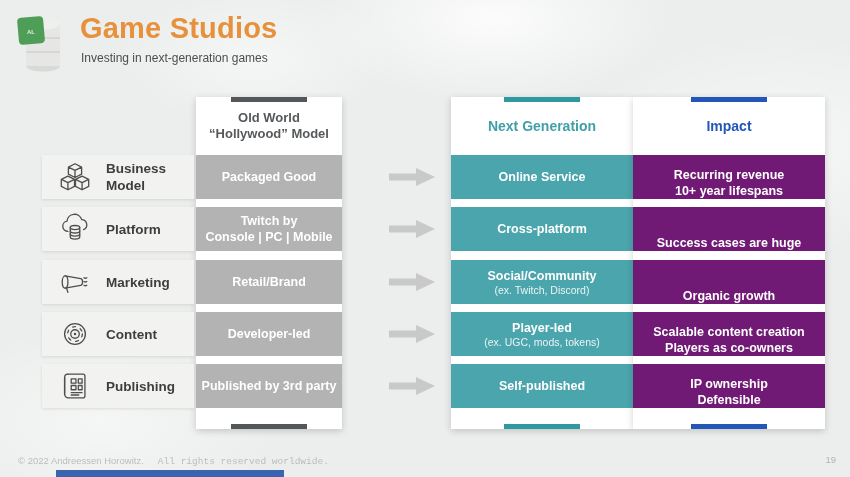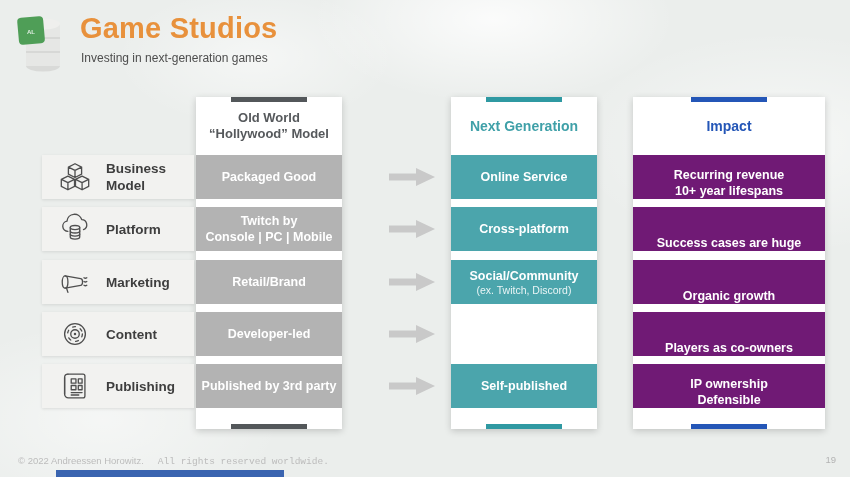--- a/index.html
+++ b/index.html
@@ -34,21 +34,21 @@
   .row-icon svg { width:34px; height:34px; display:block; }
   .row-icon path, .row-icon ellipse, .row-icon circle {
     fill:none; stroke:#4f4f4f; stroke-width:1.4; stroke-linejoin:round; stroke-linecap:round;
   }
   .row-icon .dot { fill:#4f4f4f; stroke:none; }
   .row-icon .dashed { stroke-dasharray:3 5.5; }
 
   
   .col-card { top:97px; height:332px; background:#fff; box-shadow:0 2px 7px rgba(0,0,0,.18); }
   .col-old { left:196px; width:146px; }
-  .col-next { left:451px; width:146px; }
+  .col-next { left:451px; width:182px; }
   .col-impact { left:633px; width:192px; }
 
   .accent-top { position:absolute; top:0; left:50%; transform:translateX(-50%); width:76px; height:5px; }
   .accent-bottom { position:absolute; bottom:0; left:50%; transform:translateX(-50%); width:76px; height:5px; }
   .acc-dark { background:#53575a; }
   .acc-teal { background:#2f99a2; }
   .acc-blue { background:#2456b7; }
 
   .col-header { position:absolute; top:0; left:0; right:0; height:54px;
     display:flex; flex-direction:column; align-items:center; justify-content:center; padding-top:4px; }
@@ -137,20 +137,24 @@
     <span class="sub"></span>
   </div>
   <div class="cell bg-teal r1">
     <span class="l">Cross-platform</span>
     <span class="sub"></span>
   </div>
   <div class="cell bg-teal r2">
     <span class="l">Social/Community</span>
     <span class="sub">(ex. Twitch, Discord)</span>
   </div>
+  <div class="cell bg-teal r3">
+    <span class="l">Player-led</span>
+    <span class="sub">(ex. UGC, mods, tokens)</span>
+  </div>
   <div class="cell bg-teal r4">
     <span class="l">Self-published</span>
     <span class="sub"></span>
   </div>
   <div class="accent-bottom acc-teal"></div>
 </div>
 
 <div class="abs col-card col-impact">
   <div class="accent-top acc-blue"></div>
   <div class="col-header">
@@ -162,20 +166,21 @@
   </div>
   <div class="cell bg-blue r1">
     <span class="l">Success cases are huge</span>
     <span class="l"></span>
   </div>
   <div class="cell bg-blue r2">
     <span class="l">Organic growth</span>
     <span class="l"></span>
   </div>
   <div class="cell bg-blue r3">
+    <span class="l">Scalable content creation</span>
     <span class="l">Players as co-owners</span>
   </div>
   <div class="cell bg-blue r4">
     <span class="l">IP ownership</span>
     <span class="l">Defensible</span>
   </div>
   <div class="accent-bottom acc-blue"></div>
 </div>
 
 <div class="abs label-strip" style="top:155px">

